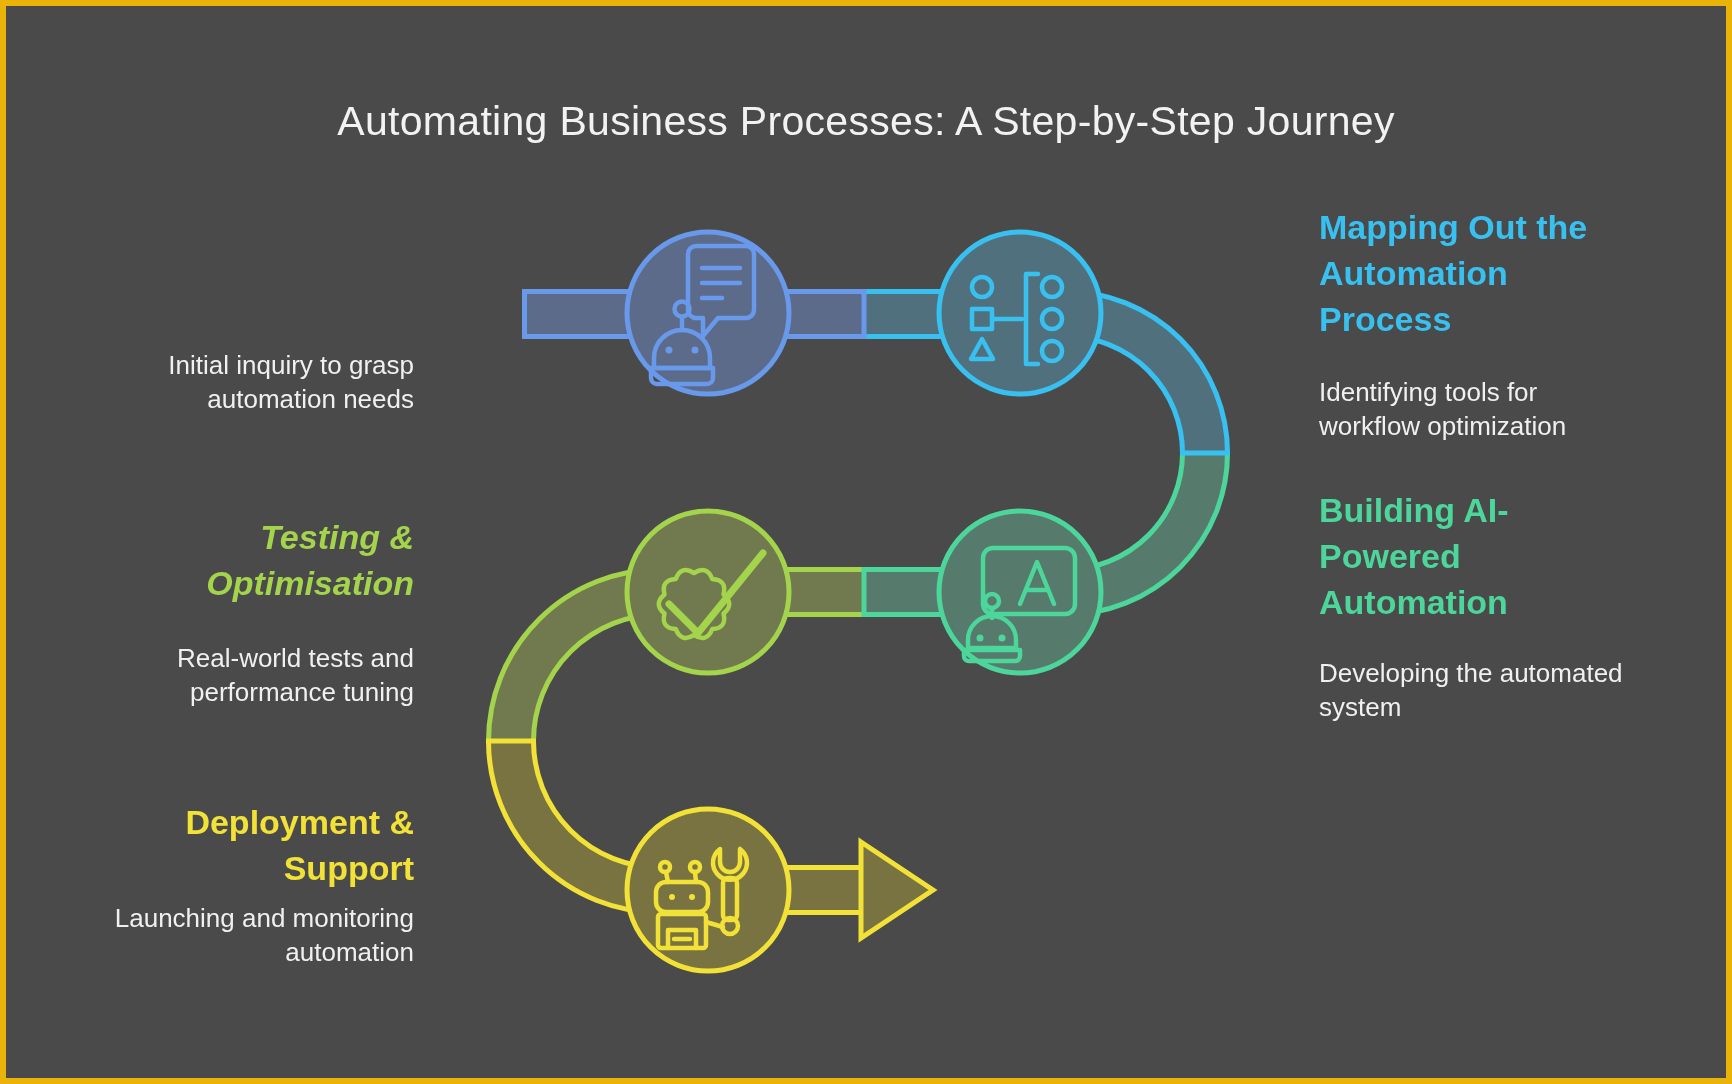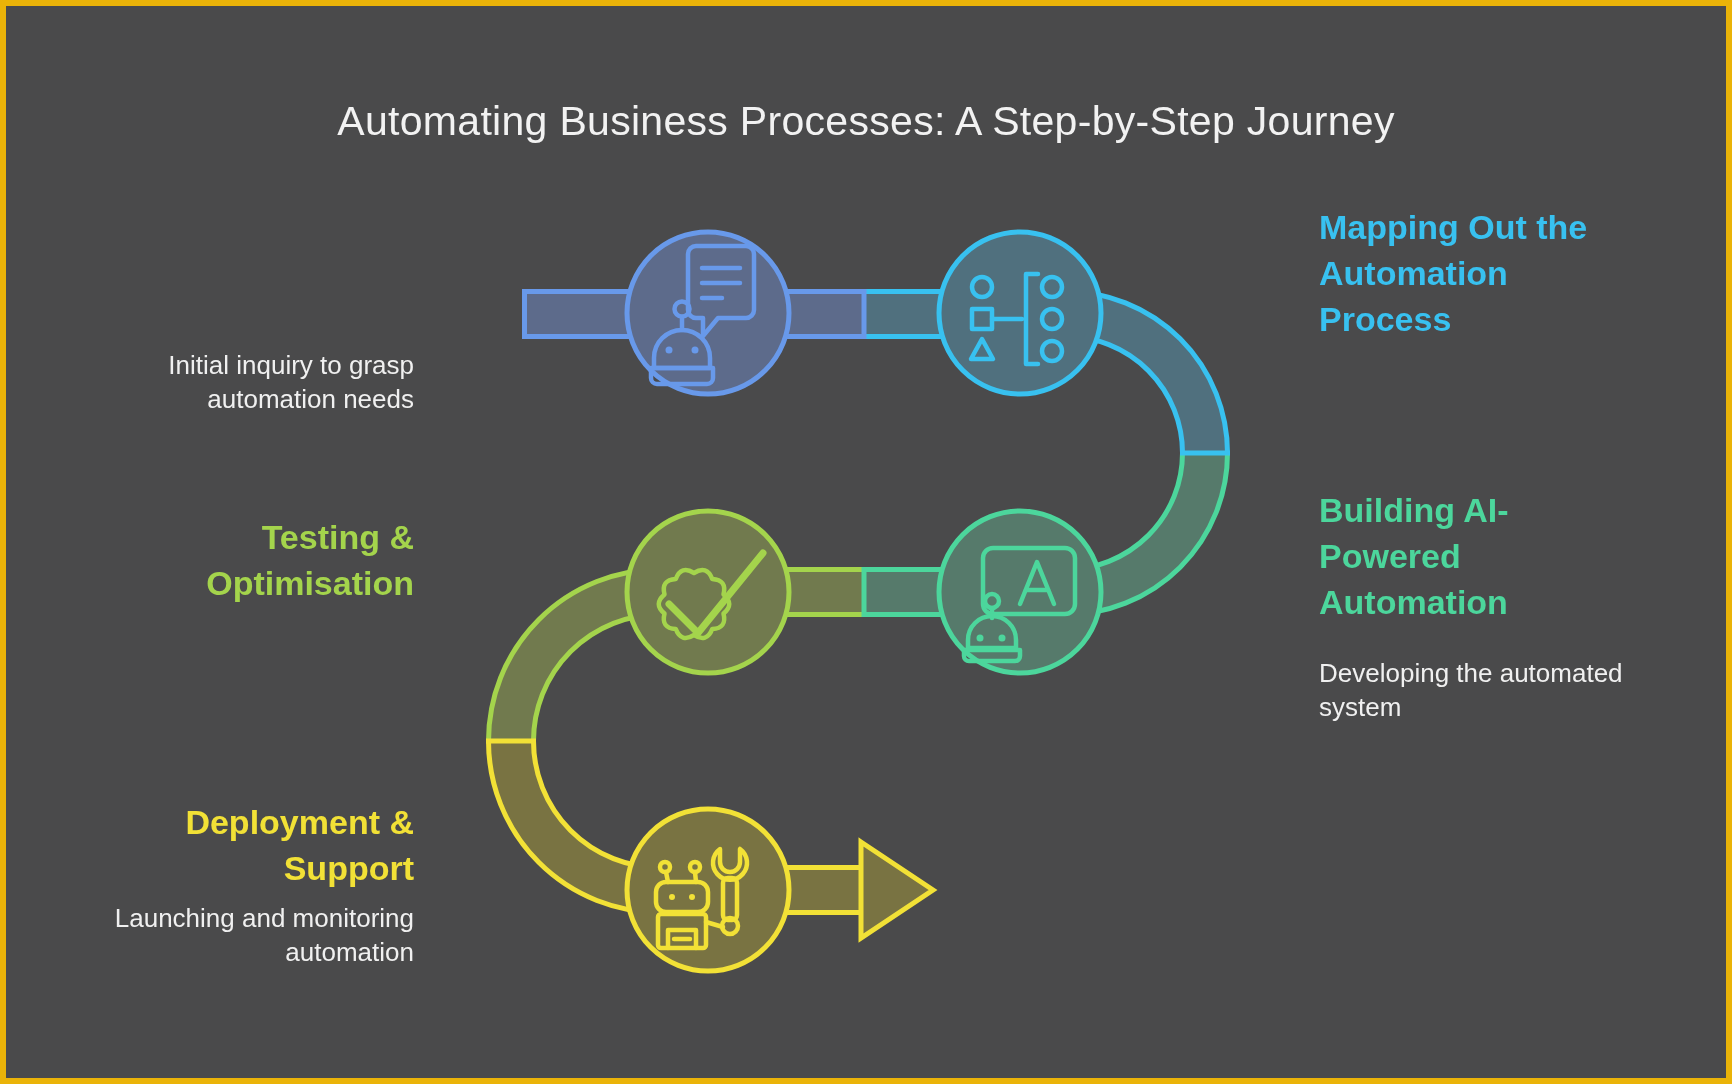--- a/index.html
+++ b/index.html
@@ -156,31 +156,35 @@
       <path class="icon s-yellow" d="M 700 916 L 717 921"></path>
       <path class="icon s-yellow" d="M 714 843 A 17 17 0 1 0 734 843 L 734 856 A 8 8 0 0 1 714 856 Z"></path>
       <rect class="icon s-yellow" x="717" y="872" width="14" height="42" rx="5"></rect>
       <circle class="icon s-yellow" cx="724" cy="920" r="8"></circle>
     </g>
   </svg>
 
   <div class="block desc align-right" style="left:40px; top:342px; width:368px;">Initial inquiry to grasp
 automation needs</div>
 
-  <div class="block heading align-right c-lime" style="left:40px; top:508px; width:368px;">Testing &amp;
+  <div class="block heading align-right c-lime" style="left:40px; top:508px; width:368px;font-style:italic;">Testing &amp;
 Optimisation</div>
+  <div class="block desc align-right" style="left:40px; top:635px; width:368px;">Real-world tests and
+performance tuning</div>
 
   <div class="block heading align-right c-yellow" style="left:40px; top:793px; width:368px;">Deployment &amp;
 Support</div>
   <div class="block desc align-right" style="left:40px; top:895px; width:368px;">Launching and monitoring
 automation</div>
 
   <div class="block heading align-left c-cyan" style="left:1305px; top:198px; width:390px;">Mapping Out the
 Automation
 Process</div>
+  <div class="block desc align-left" style="left:1305px; top:369px; width:390px;">Identifying tools for
+workflow optimization</div>
 
   <div class="block heading align-left c-green" style="left:1305px; top:481px; width:390px;">Building AI-
 Powered
 Automation</div>
   <div class="block desc align-left" style="left:1305px; top:650px; width:390px;">Developing the automated
 system</div>
 
 </div>
 
 </body></html>

